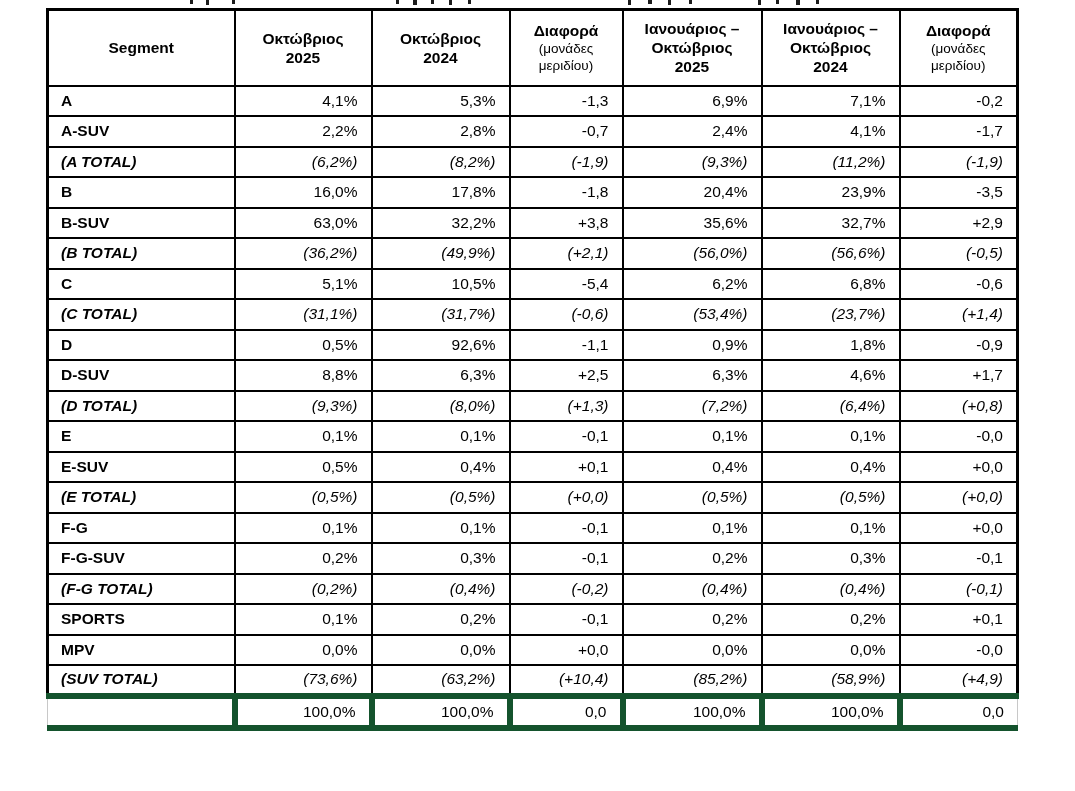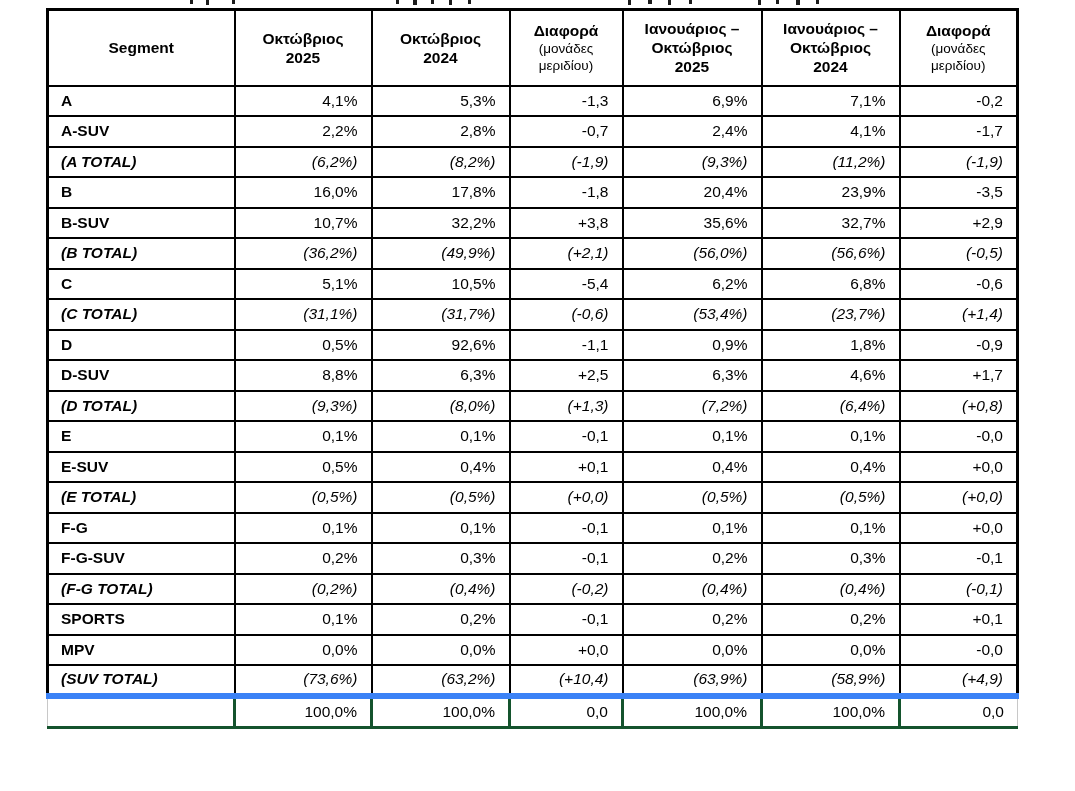--- a/index.html
+++ b/index.html
@@ -22,23 +22,23 @@
   .hs { font-weight:400; font-size:13.5px; line-height:17px; }
 
   td { border:2px solid #000; height:30.5px; font-size:15.5px; padding:0 13px 0 12px; }
   td:first-child { border-left:3px solid #000; }
   td:last-child  { border-right:3px solid #000; }
   td.seg { text-align:left; font-weight:700; }
   td.val { text-align:right; font-weight:400; }
 
   tr.r-total td.seg { font-style:italic; }
   tr.r-total td.val { font-style:italic; }
-  tr.last-black td { border-bottom:6px solid #3b82f6; }
-
-  tr.r-grand td { border:3px solid #14532d; font-style:normal; font-weight:400; height:32px; }
+  tr.last-black td { border-bottom:2px solid #3b82f6; }
+
+  tr.r-grand td { border:6px solid #14532d; font-style:normal; font-weight:400; height:32px; }
   tr.r-grand td:first-child { border-left:1px solid #c8c8c8; }
   tr.r-grand td:last-child  { border-right:1px solid #c8c8c8; }
 </style>
 </head>
 <body>
 
 <div class="frags">
   <span style="left:190px;width:3px;height:4px"></span>
   <span style="left:206px;width:3px;height:5px"></span>
   <span style="left:232px;width:3px;height:4px"></span>
@@ -136,21 +136,21 @@
           <td class="seg">B</td>
           <td class="val">16,0%</td>
           <td class="val">17,8%</td>
           <td class="val">-1,8</td>
           <td class="val">20,4%</td>
           <td class="val">23,9%</td>
           <td class="val">-3,5</td>
         </tr>
         <tr class="r-normal">
           <td class="seg">B-SUV</td>
-          <td class="val">10,7%</td>
+          <td class="val">63,0%</td>
           <td class="val">32,2%</td>
           <td class="val">+3,8</td>
           <td class="val">35,6%</td>
           <td class="val">32,7%</td>
           <td class="val">+2,9</td>
         </tr>
         <tr class="r-total">
           <td class="seg">(B TOTAL)</td>
           <td class="val">(36,2%)</td>
           <td class="val">(49,9%)</td>
@@ -274,21 +274,21 @@
           <td class="val">+0,0</td>
           <td class="val">0,0%</td>
           <td class="val">0,0%</td>
           <td class="val">-0,0</td>
         </tr>
         <tr class="r-total last-black">
           <td class="seg">(SUV TOTAL)</td>
           <td class="val">(73,6%)</td>
           <td class="val">(63,2%)</td>
           <td class="val">(+10,4)</td>
-          <td class="val">(63,9%)</td>
+          <td class="val">(85,2%)</td>
           <td class="val">(58,9%)</td>
           <td class="val">(+4,9)</td>
         </tr>
         <tr class="r-grand">
           <td class="seg"></td>
           <td class="val">100,0%</td>
           <td class="val">100,0%</td>
           <td class="val">0,0</td>
           <td class="val">100,0%</td>
           <td class="val">100,0%</td>

